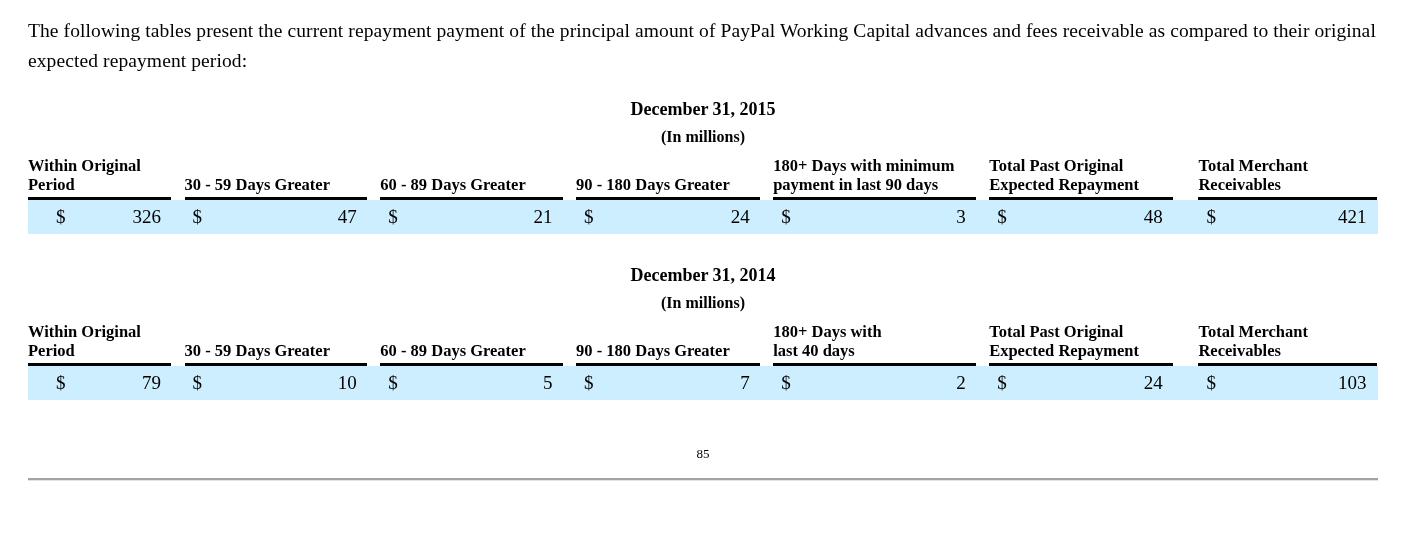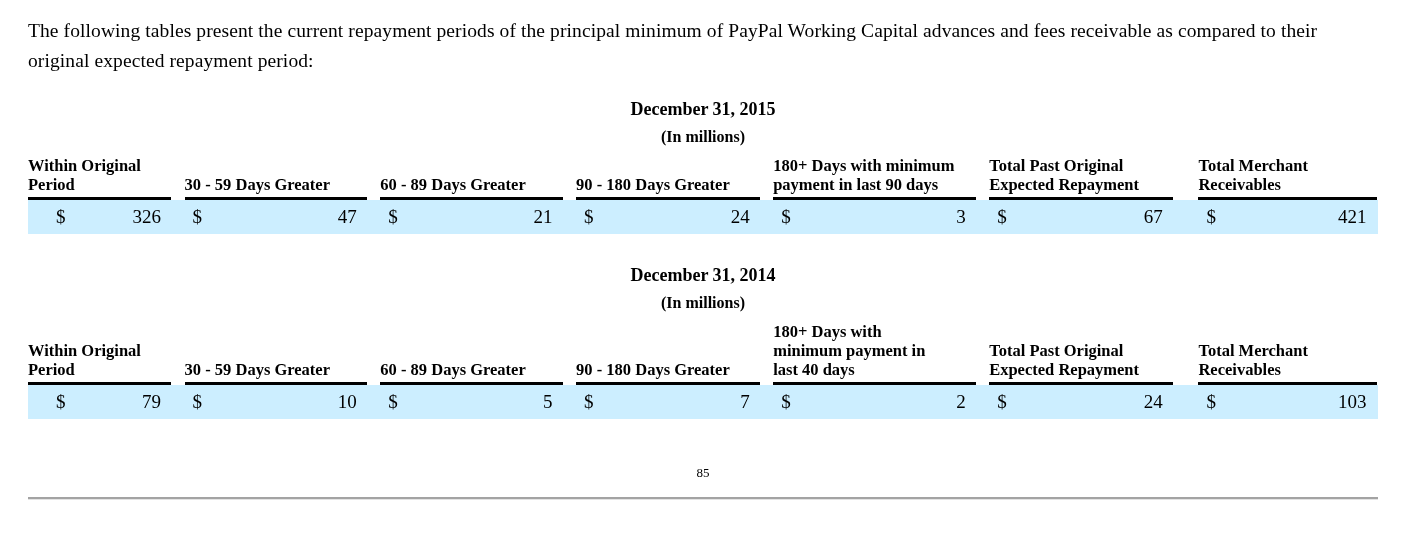--- a/index.html
+++ b/index.html
@@ -89,21 +89,21 @@
     background:var(--rule-gray);
     margin-top:12px;
     border-bottom:1px solid #e3e3e3;
   }
 </style>
 </head>
 <body>
 
 <div class="page">
 
-  <p class="intro">The following tables present the current repayment periods of the principal minimum of PayPal Working Capital advances and fees receivable as compared to their original expected repayment period:</p>
+  <p class="intro">The following tables present the current repayment payment of the principal amount of PayPal Working Capital advances and fees receivable as compared to their original expected repayment period:</p>
 
   <section class="fin-table">
     <div class="tbl-title main">December 31, 2015</div>
     <div class="tbl-subtitle">(In millions)</div>
 
     <div class="hdr-row">
       <div class="col c1">
         <span>Within Original</span>
         <span>Period</span>
         <span></span>
@@ -156,21 +156,21 @@
       <div class="cell c4">
         <span class="cur">$</span>
         <span class="val">24</span>
       </div>
       <div class="cell c5">
         <span class="cur">$</span>
         <span class="val">3</span>
       </div>
       <div class="cell c6">
         <span class="cur">$</span>
-        <span class="val">67</span>
+        <span class="val">48</span>
       </div>
       <div class="cell c7">
         <span class="cur">$</span>
         <span class="val">421</span>
       </div>
     </div>
   </section>
 
   <section class="fin-table">
     <div class="tbl-title second">December 31, 2014</div>
@@ -192,21 +192,20 @@
         <span></span>
         <span></span>
       </div>
       <div class="col c4">
         <span>90 - 180 Days Greater</span>
         <span></span>
         <span></span>
       </div>
       <div class="col c5">
         <span>180+ Days with</span>
-        <span>minimum payment in</span>
         <span>last 40 days</span>
       </div>
       <div class="col c6">
         <span>Total Past Original</span>
         <span>Expected Repayment</span>
         <span></span>
       </div>
       <div class="col c7">
         <span>Total Merchant</span>
         <span>Receivables</span>

